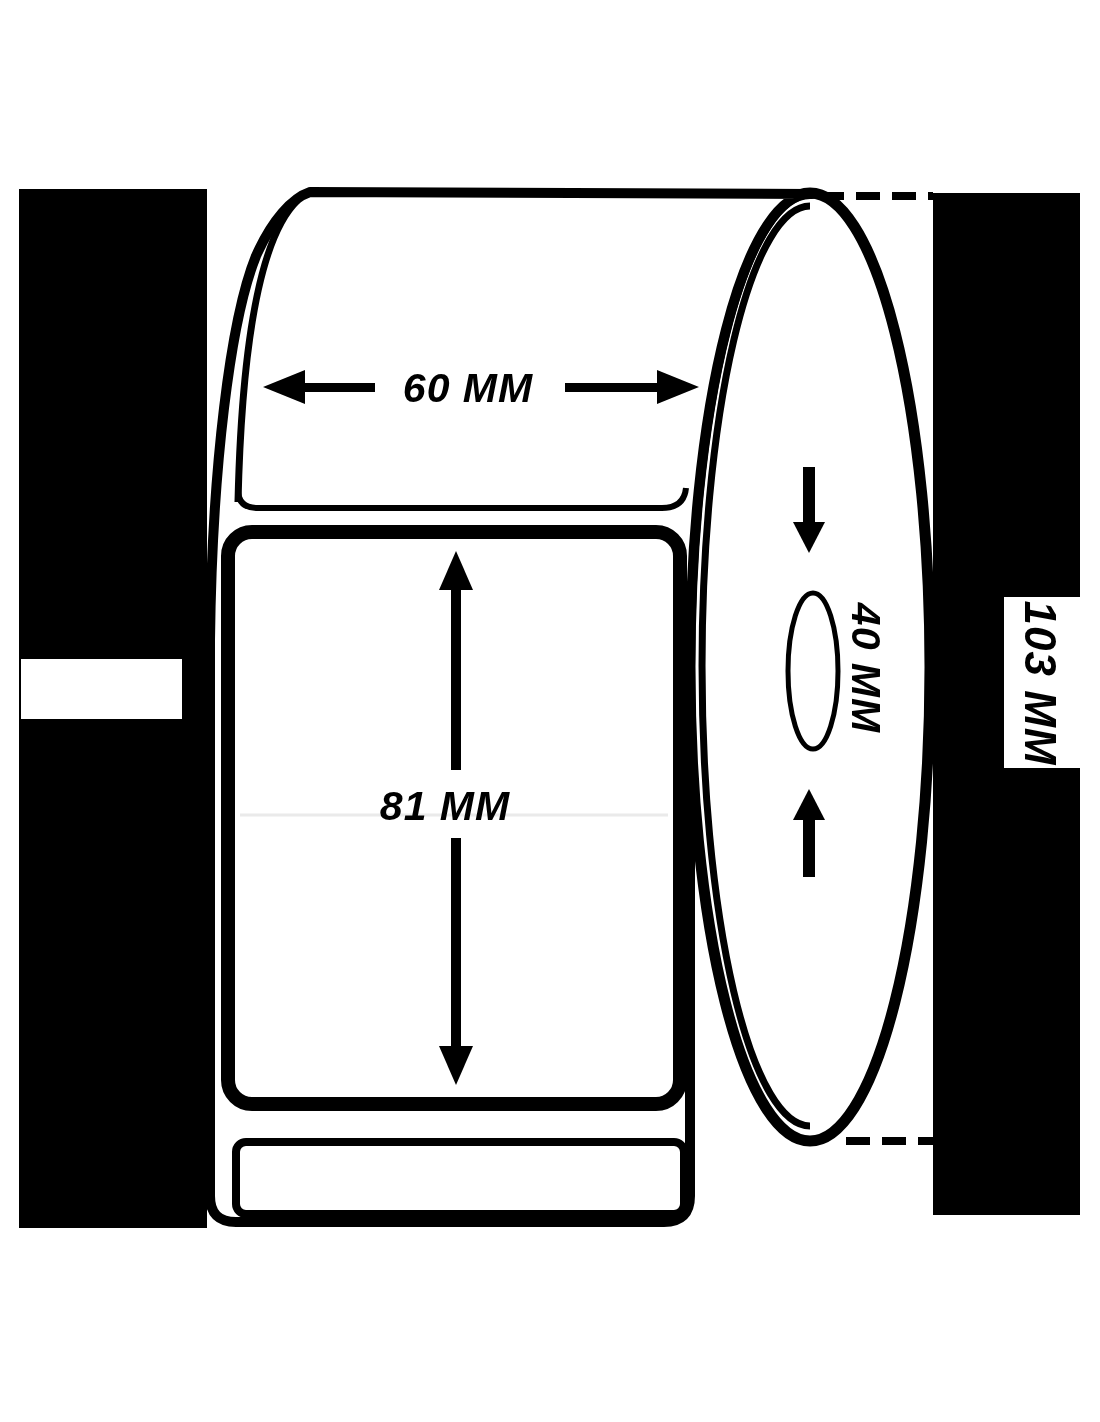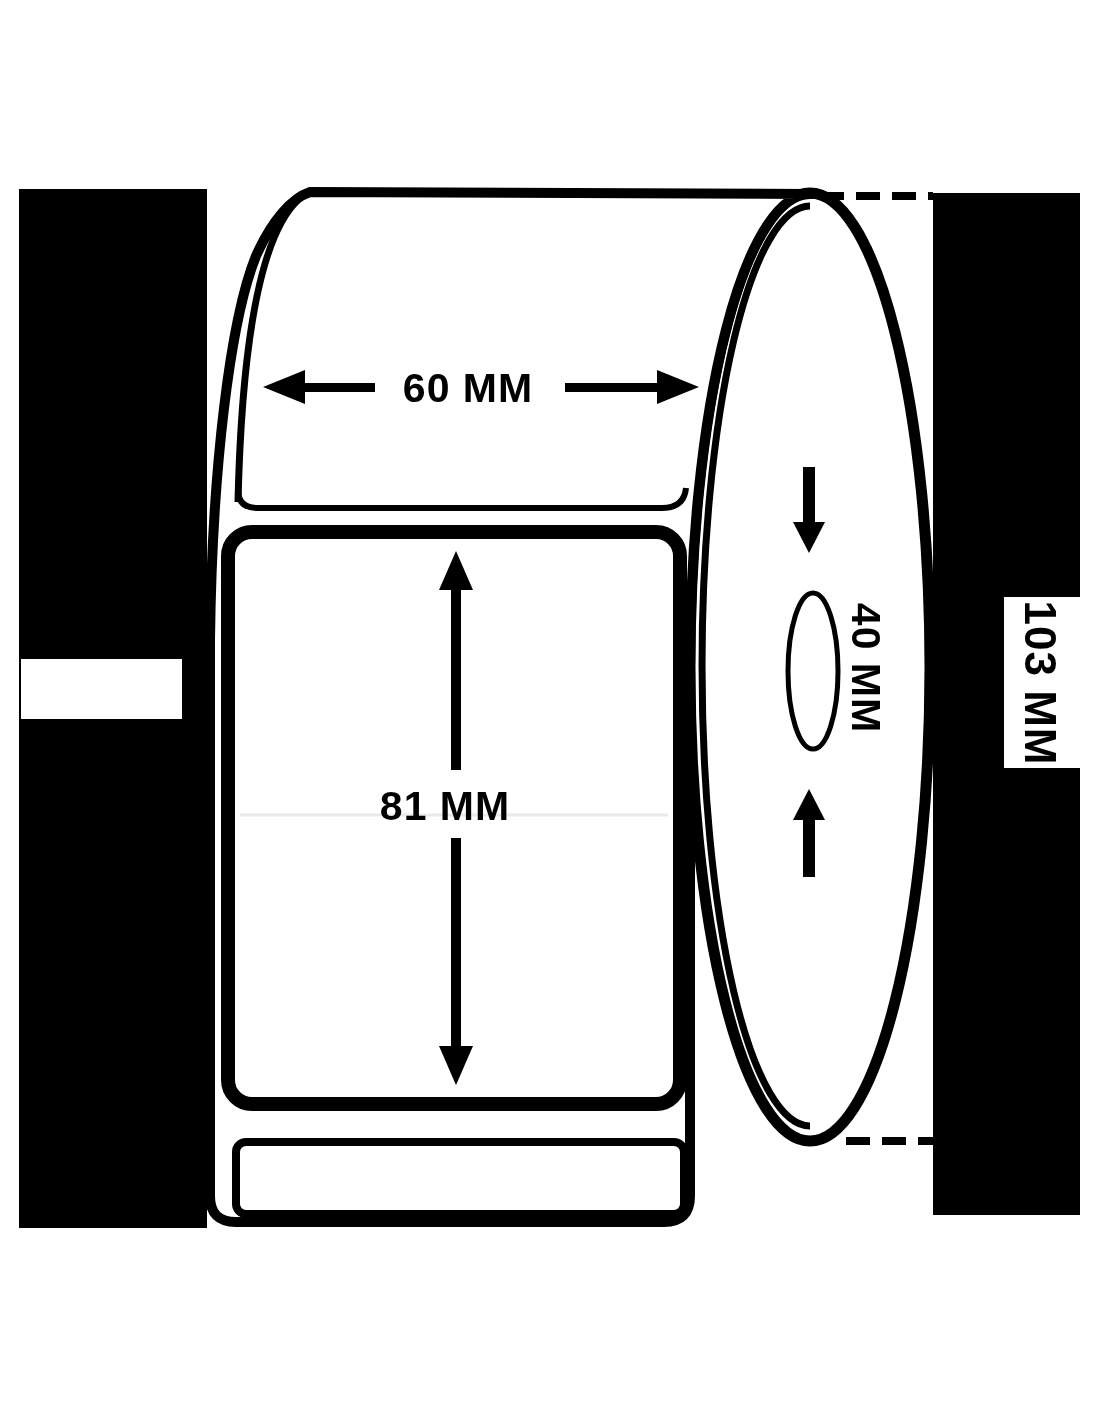--- a/index.html
+++ b/index.html
@@ -2,20 +2,21 @@
 <html><head>
 <meta charset="utf-8">
 <style>
   html,body{margin:0;padding:0;background:#ffffff;}
   .stage{
     position:relative;
     width:1100px;height:1422px;
     background:#ffffff;
     font-family:"Liberation Sans", sans-serif;
     overflow:hidden;
+    font-style:italic;
   }
   svg{display:block;}
   text{
     font-family:"Liberation Sans","DejaVu Sans",sans-serif;
     font-weight:bold;
     fill:#000000;
     letter-spacing:1px;
   }
 </style>
 </head>

